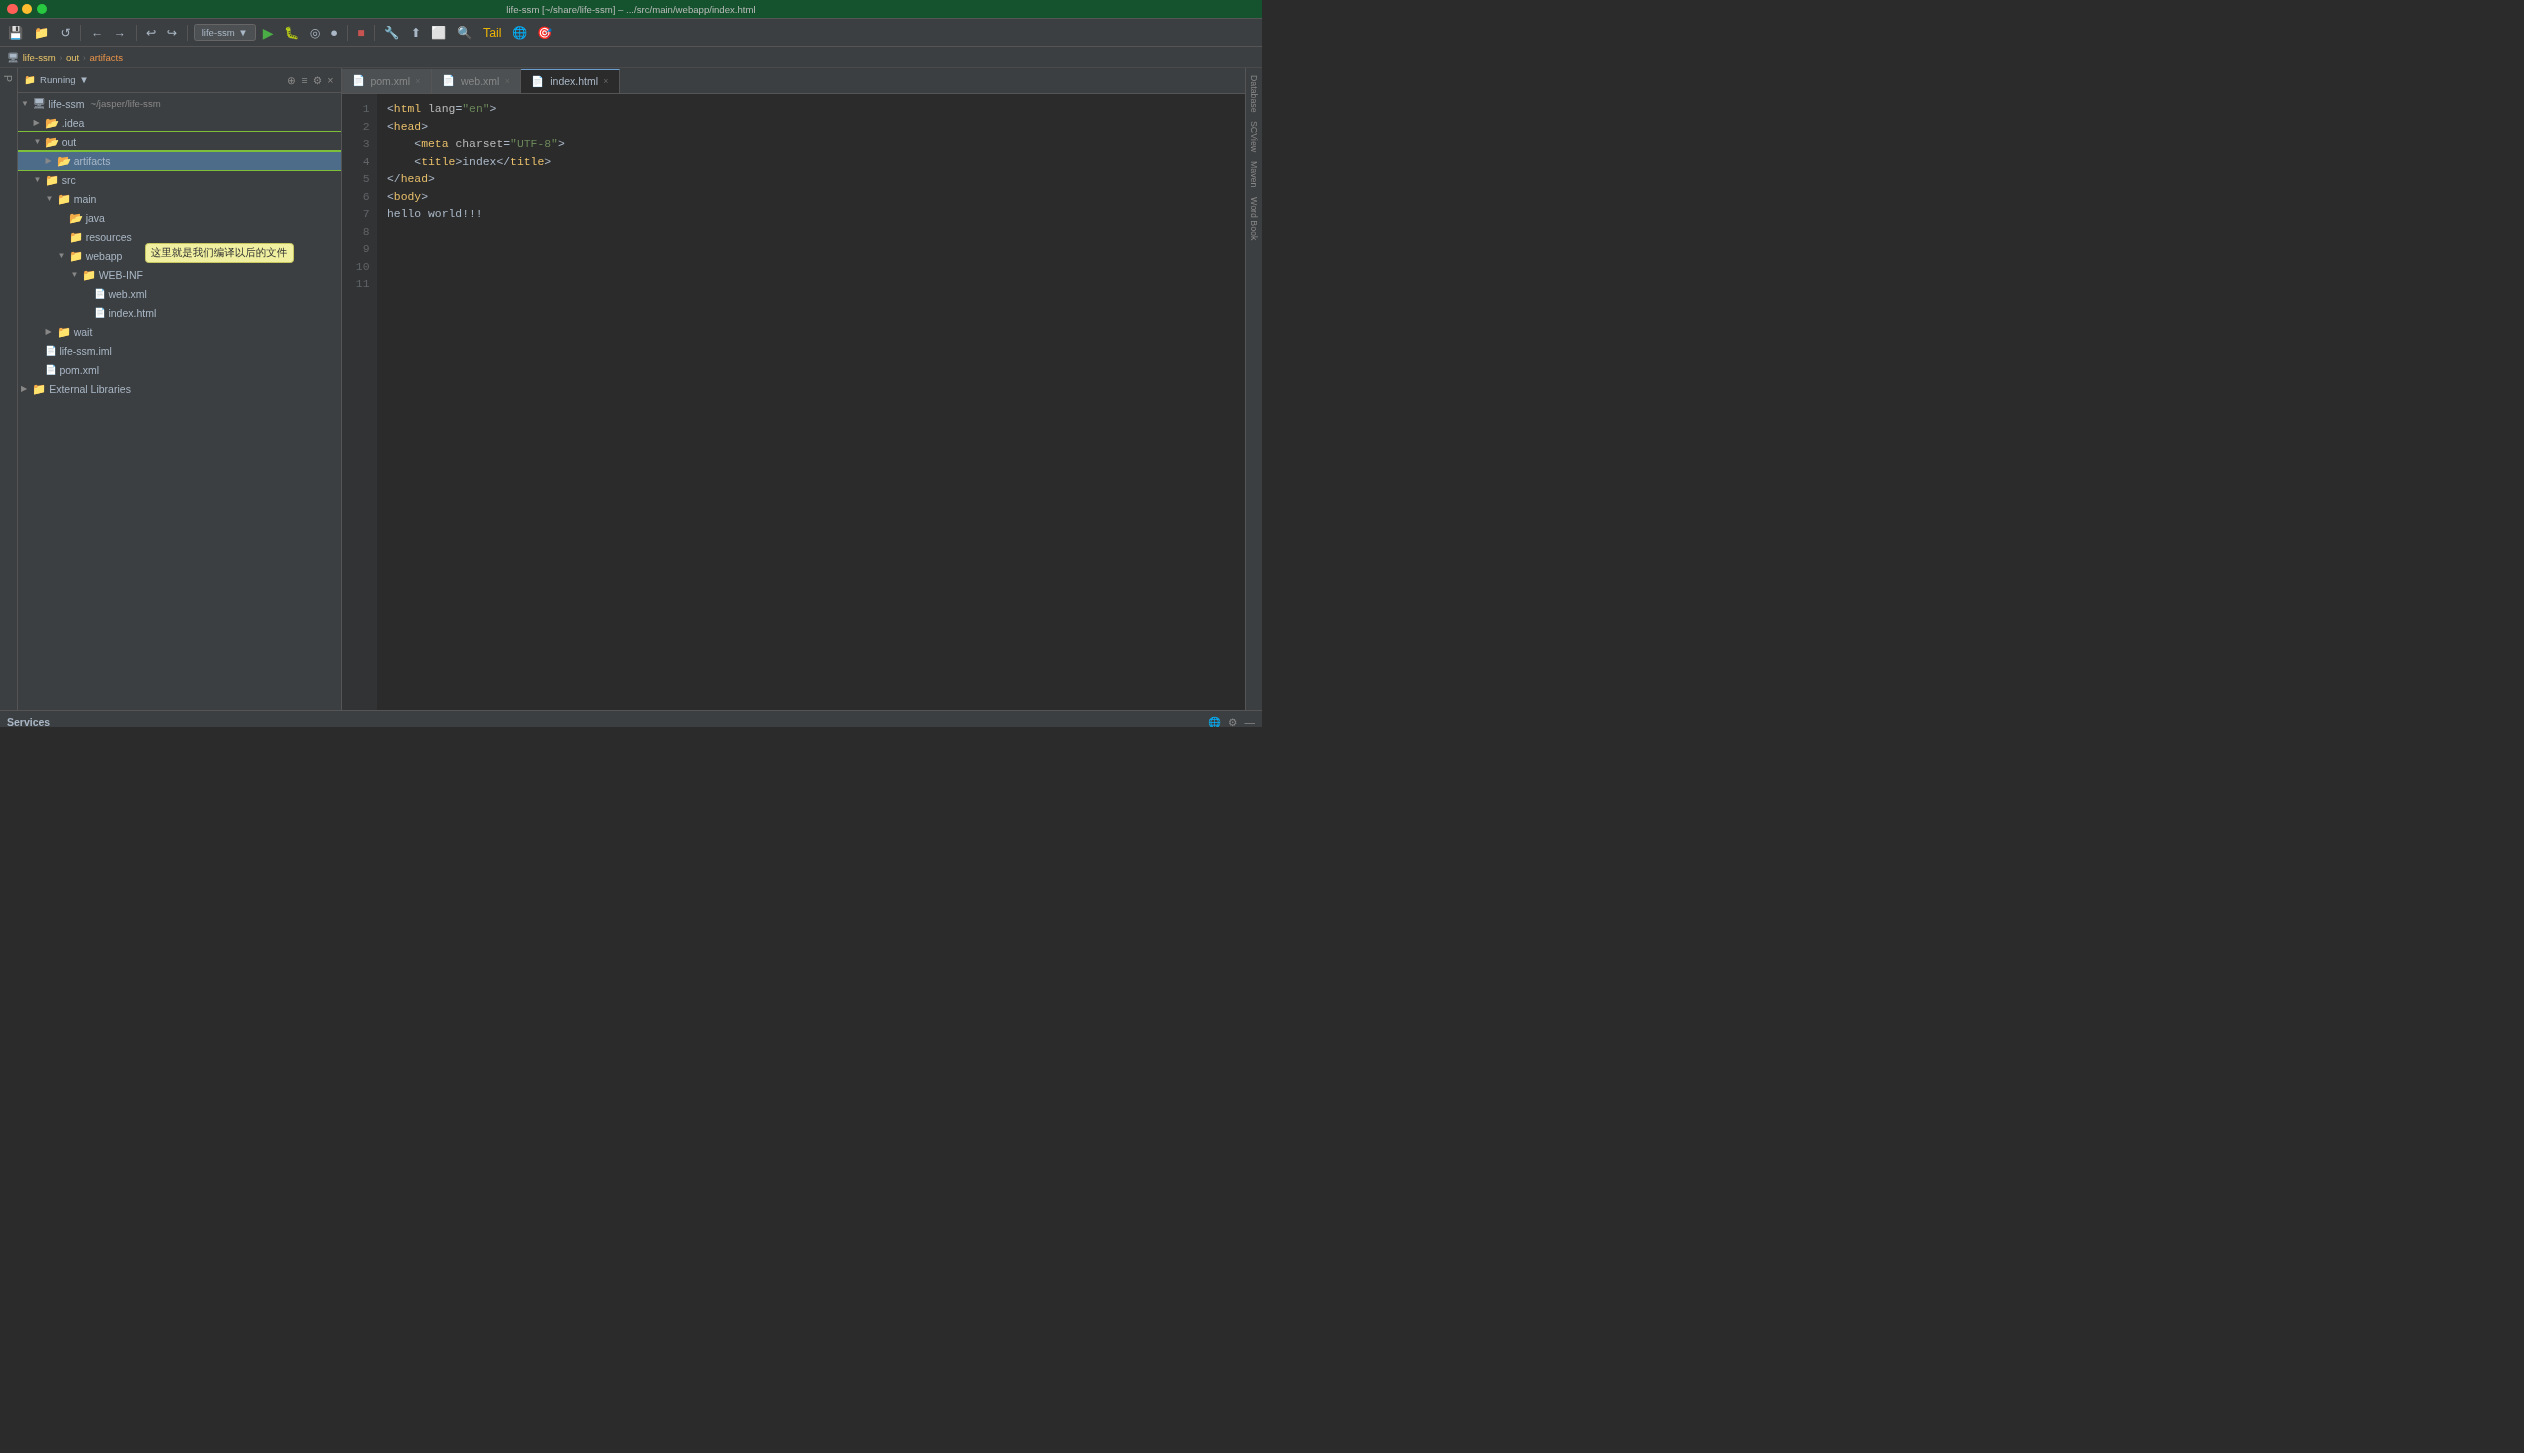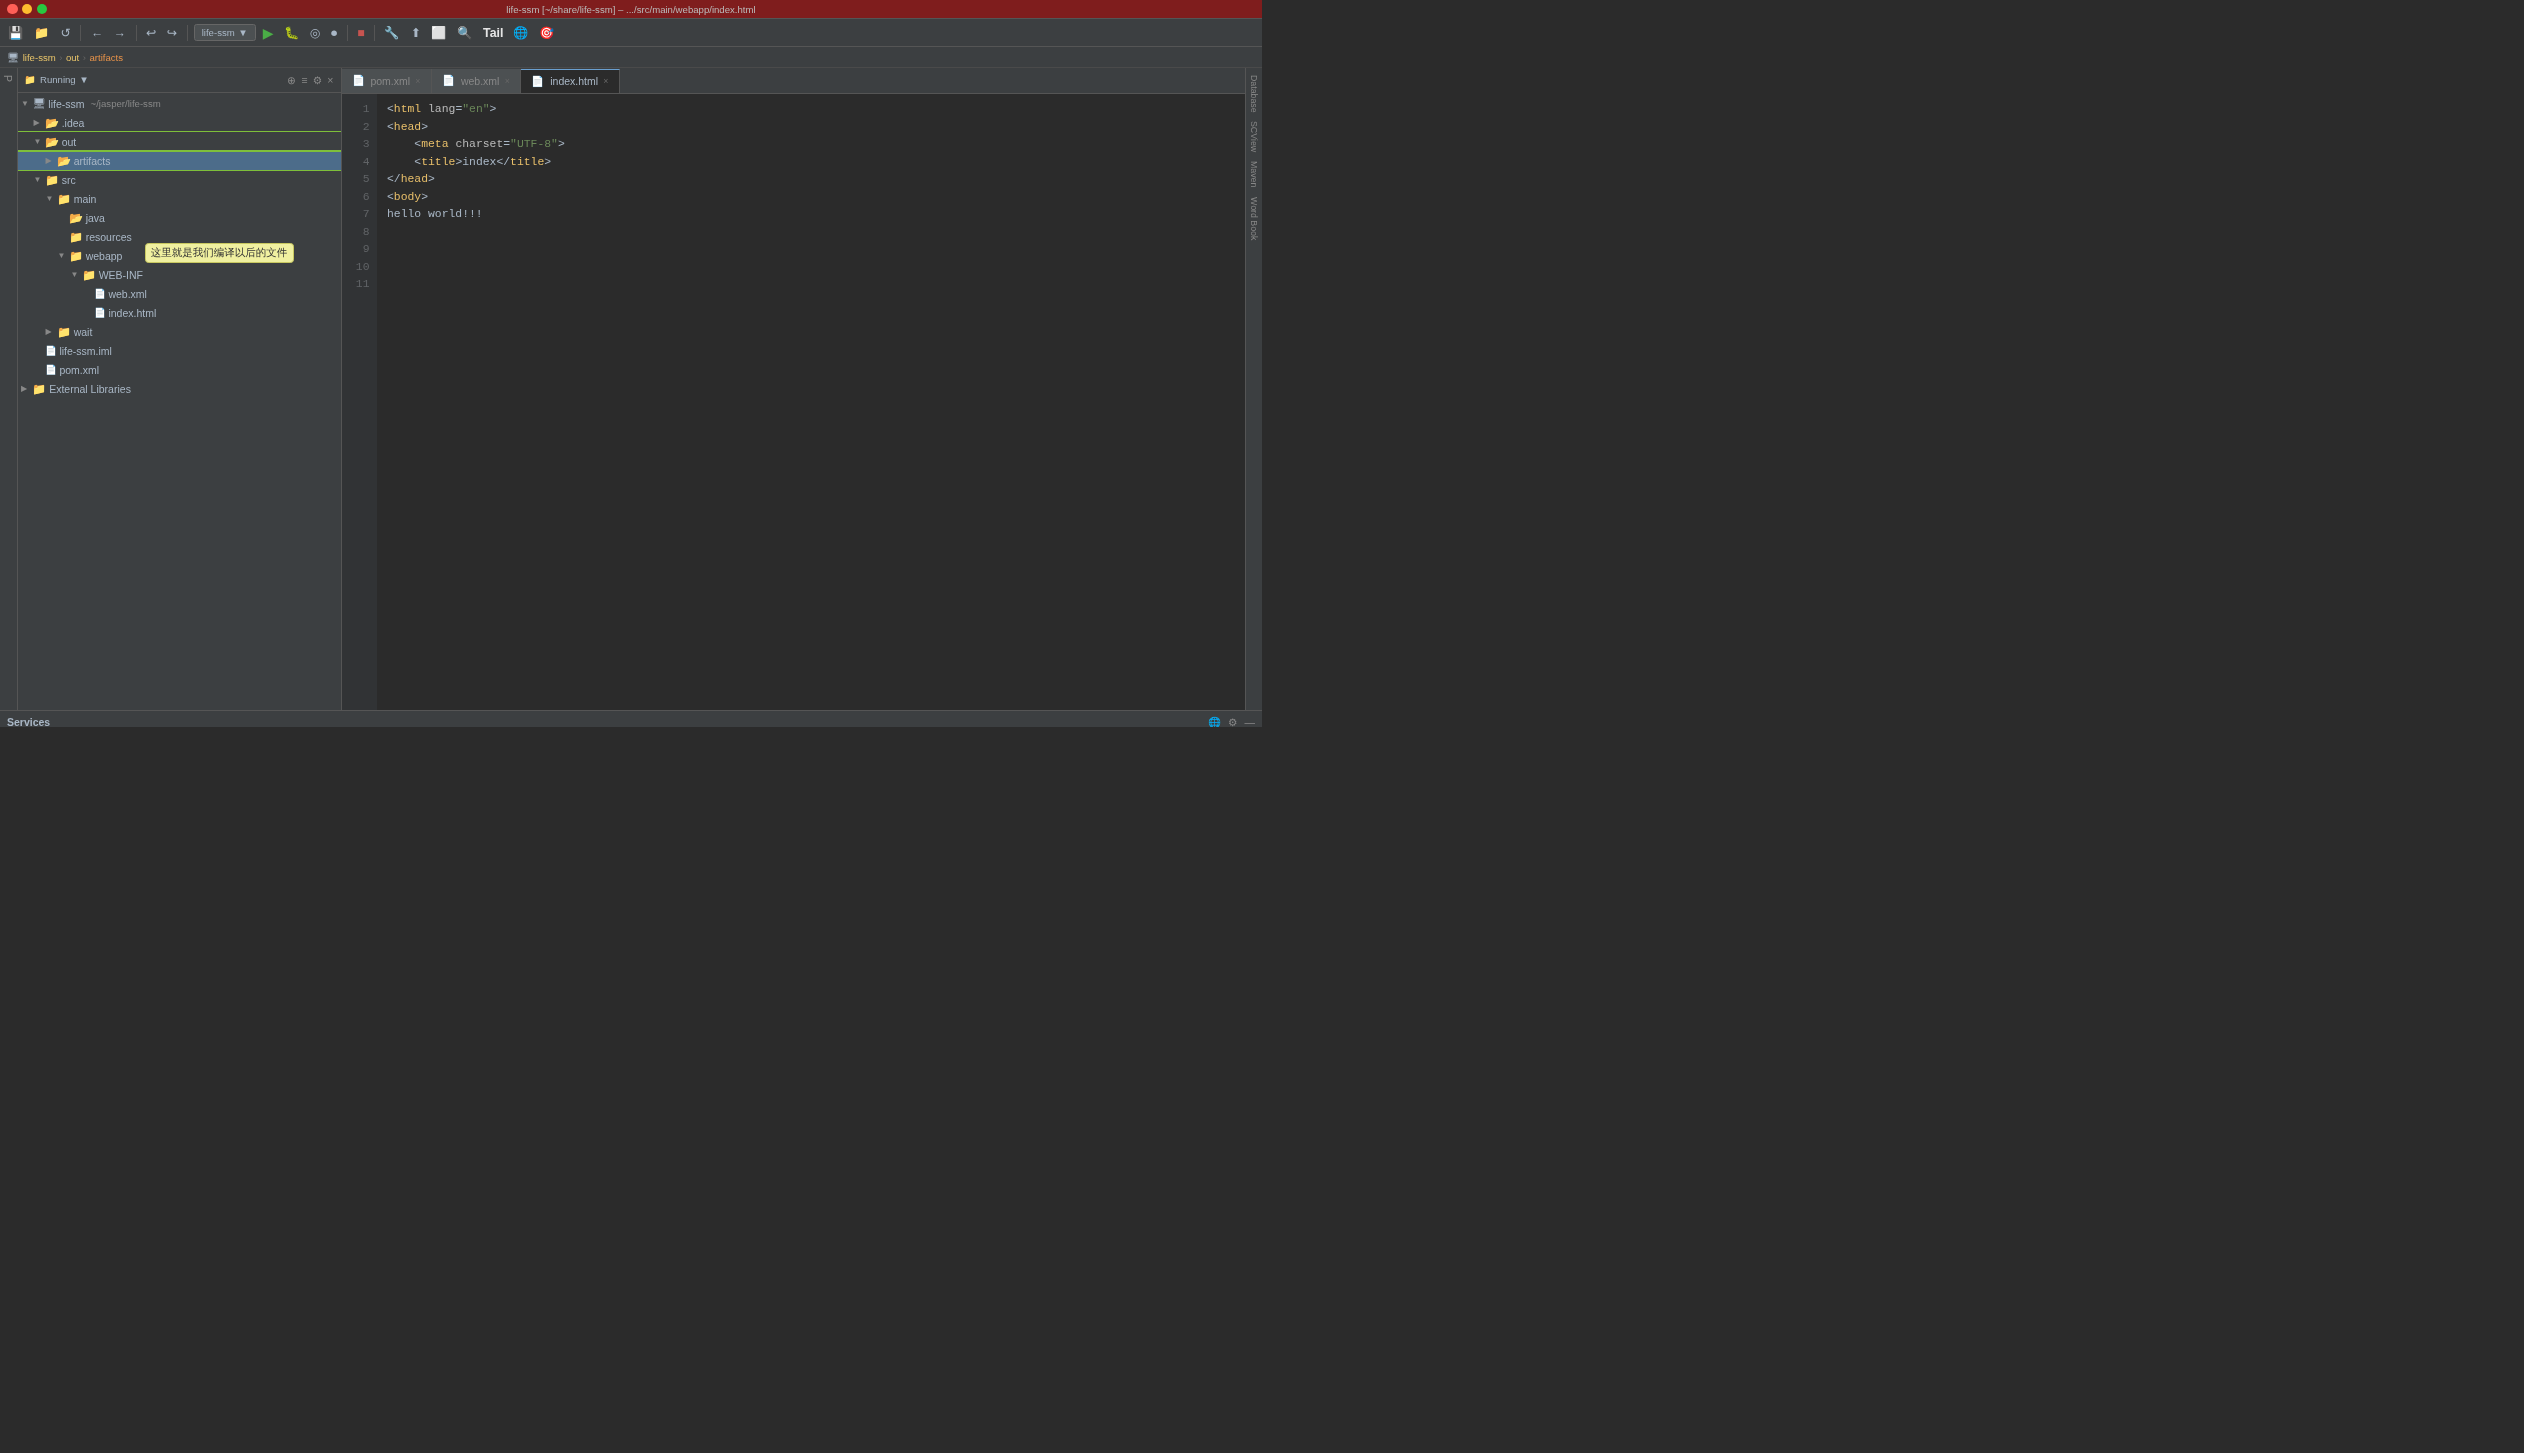--- a/index.html
+++ b/index.html
@@ -8,21 +8,21 @@
       background: #2b2b2b;
       color: #a9b7c6;
       font-size: 10.5px;
       overflow: hidden;
       width: 1262px;
       height: 727px;
     }
 
     
     #titlebar {
-      background: #7f1d1d;
+      background: #14532d;
       height: 19px;
       display: flex;
       align-items: center;
       justify-content: center;
       position: relative;
       border-bottom: 0.9px solid #555;
     }
     #titlebar .traffic-lights {
       position: absolute;
       left: 7px;
@@ -430,21 +430,21 @@
     <button class="toolbar-btn">🐛</button>
     <button class="toolbar-btn">◎</button>
     <button class="toolbar-btn">⏺</button>
     <div class="toolbar-divider"></div>
     <button class="toolbar-btn" style="color:#c75450;">■</button>
     <div class="toolbar-divider"></div>
     <button class="toolbar-btn">🔧</button>
     <button class="toolbar-btn">⬆</button>
     <button class="toolbar-btn">⬜</button>
     <button class="toolbar-btn">🔍</button>
-    <button class="toolbar-btn" style="color:#e5e5e5;font-weight:bold;">Tail</button>
+    <button class="toolbar-btn" style="color:#eab308;font-weight:normal;">Tail</button>
     <button class="toolbar-btn">🌐</button>
     <button class="toolbar-btn" style="color:#c75450;">🎯</button>
   </div>
 
   <div id="breadcrumb">
     <span>🖥</span>
     <span class="breadcrumb-folder">life-ssm</span>
     <span class="breadcrumb-sep">›</span>
     <span class="breadcrumb-folder">out</span>
     <span class="breadcrumb-sep">›</span>

